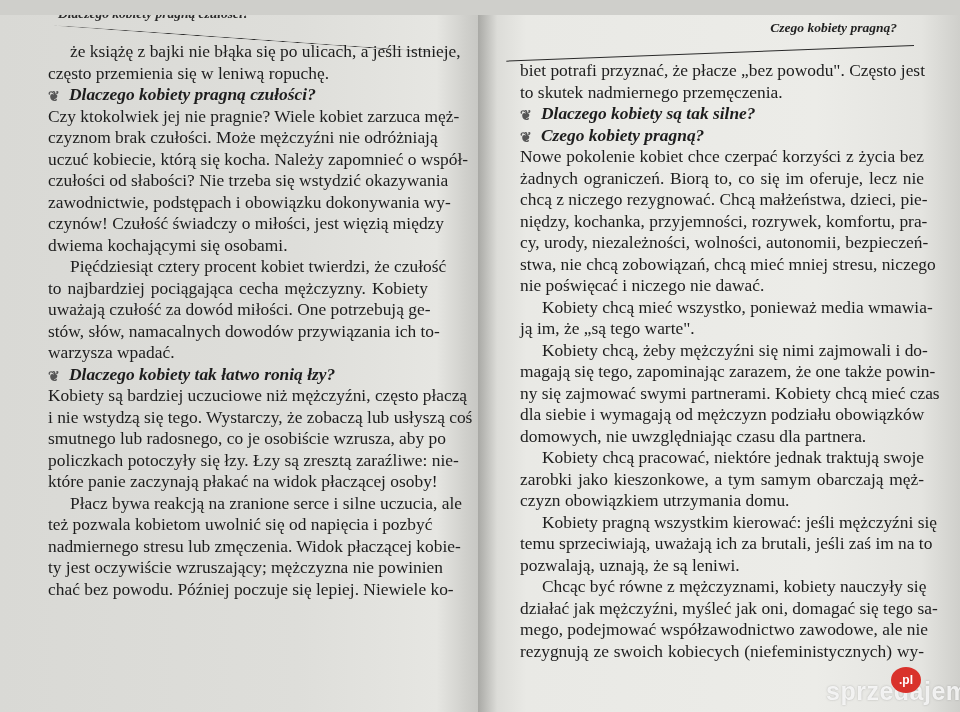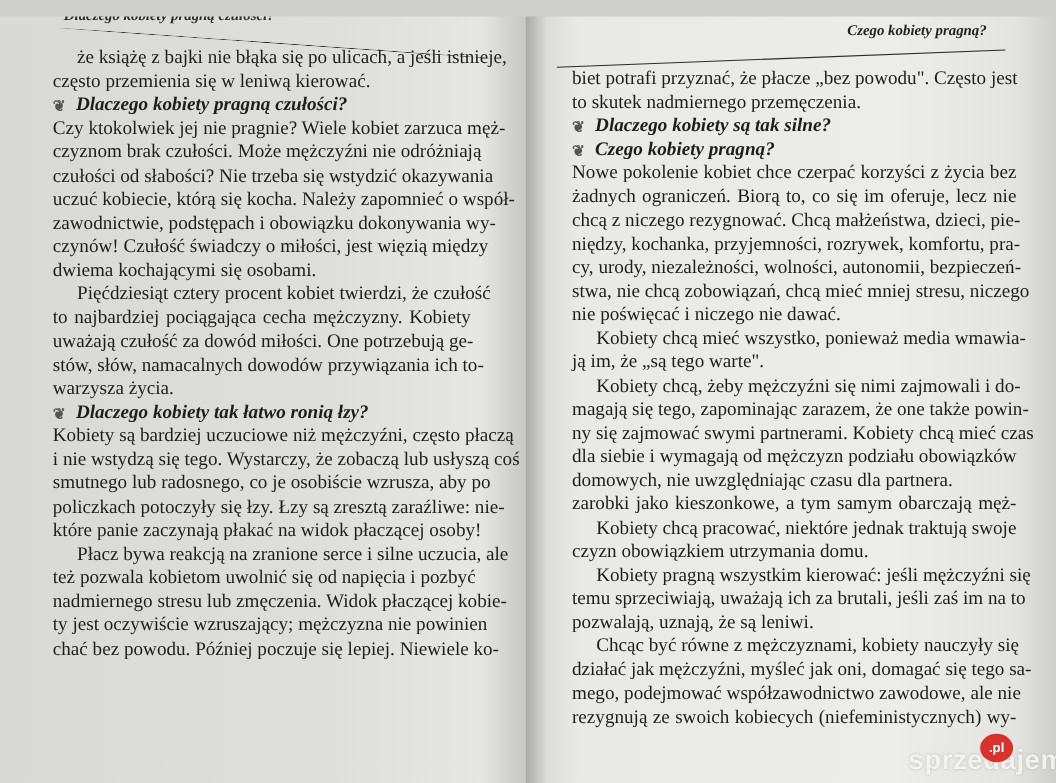--- a/index.html
+++ b/index.html
@@ -60,38 +60,38 @@
   </style>
 </head>
 <body>
 
 <div class="page page-left">
   <div class="running-head left-head">Dlaczego kobiety pragną czułości?</div>
   <div class="rule left-rule"></div>
   <div class="text left-text" id="left-text">
       <div>
         <span class="line indent">że książę z bajki nie błąka się po ulicach, a jeśli istnieje,</span>
-        <span class="line last">często przemienia się w leniwą kierować.</span>
+        <span class="line last">często przemienia się w leniwą ropuchę.</span>
       </div>
       <div class="heading"><span class="leaf">❦</span><span>Dlaczego kobiety pragną czułości?</span></div>
       <div>
         <span class="line">Czy ktokolwiek jej nie pragnie? Wiele kobiet zarzuca męż-</span>
         <span class="line">czyznom brak czułości. Może mężczyźni nie odróżniają</span>
+        <span class="line">uczuć kobiecie, którą się kocha. Należy zapomnieć o współ-</span>
         <span class="line">czułości od słabości? Nie trzeba się wstydzić okazywania</span>
-        <span class="line">uczuć kobiecie, którą się kocha. Należy zapomnieć o współ-</span>
         <span class="line">zawodnictwie, podstępach i obowiązku dokonywania wy-</span>
         <span class="line">czynów! Czułość świadczy o miłości, jest więzią między</span>
         <span class="line last">dwiema kochającymi się osobami.</span>
       </div>
       <div>
         <span class="line indent">Pięćdziesiąt cztery procent kobiet twierdzi, że czułość</span>
         <span class="line">to najbardziej pociągająca cecha mężczyzny. Kobiety</span>
         <span class="line">uważają czułość za dowód miłości. One potrzebują ge-</span>
         <span class="line">stów, słów, namacalnych dowodów przywiązania ich to-</span>
-        <span class="line last">warzysza życia.</span>
+        <span class="line last">warzysza wpadać.</span>
       </div>
       <div class="heading"><span class="leaf">❦</span><span>Dlaczego kobiety tak łatwo ronią łzy?</span></div>
       <div>
         <span class="line">Kobiety są bardziej uczuciowe niż mężczyźni, często płaczą</span>
         <span class="line">i nie wstydzą się tego. Wystarczy, że zobaczą lub usłyszą coś</span>
         <span class="line">smutnego lub radosnego, co je osobiście wzrusza, aby po</span>
         <span class="line">policzkach potoczyły się łzy. Łzy są zresztą zaraźliwe: nie-</span>
         <span class="line last">które panie zaczynają płakać na widok płaczącej osoby!</span>
       </div>
       <div>
@@ -128,22 +128,22 @@
         <span class="line last">ją im, że „są tego warte".</span>
       </div>
       <div>
         <span class="line indent">Kobiety chcą, żeby mężczyźni się nimi zajmowali i do-</span>
         <span class="line">magają się tego, zapominając zarazem, że one także powin-</span>
         <span class="line">ny się zajmować swymi partnerami. Kobiety chcą mieć czas</span>
         <span class="line">dla siebie i wymagają od mężczyzn podziału obowiązków</span>
         <span class="line last">domowych, nie uwzględniając czasu dla partnera.</span>
       </div>
       <div>
+        <span class="line indent">Kobiety chcą pracować, niektóre jednak traktują swoje</span>
         <span class="line">zarobki jako kieszonkowe, a tym samym obarczają męż-</span>
-        <span class="line indent">Kobiety chcą pracować, niektóre jednak traktują swoje</span>
         <span class="line last">czyzn obowiązkiem utrzymania domu.</span>
       </div>
       <div>
         <span class="line indent">Kobiety pragną wszystkim kierować: jeśli mężczyźni się</span>
         <span class="line">temu sprzeciwiają, uważają ich za brutali, jeśli zaś im na to</span>
         <span class="line last">pozwalają, uznają, że są leniwi.</span>
       </div>
       <div>
         <span class="line indent">Chcąc być równe z mężczyznami, kobiety nauczyły się</span>
         <span class="line">działać jak mężczyźni, myśleć jak oni, domagać się tego sa-</span>

